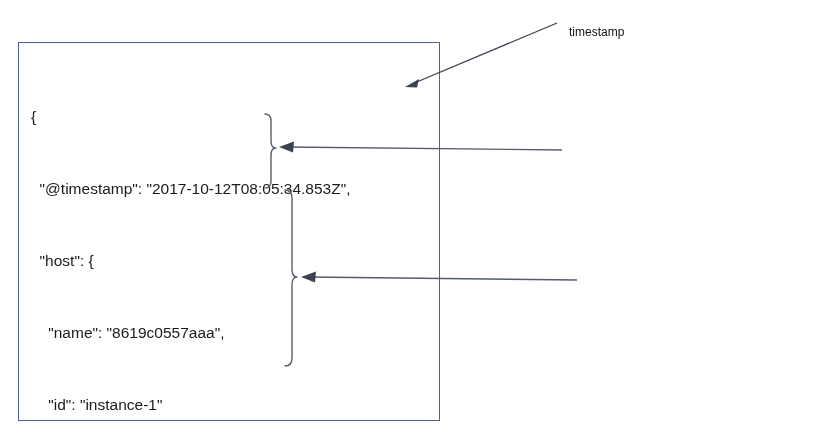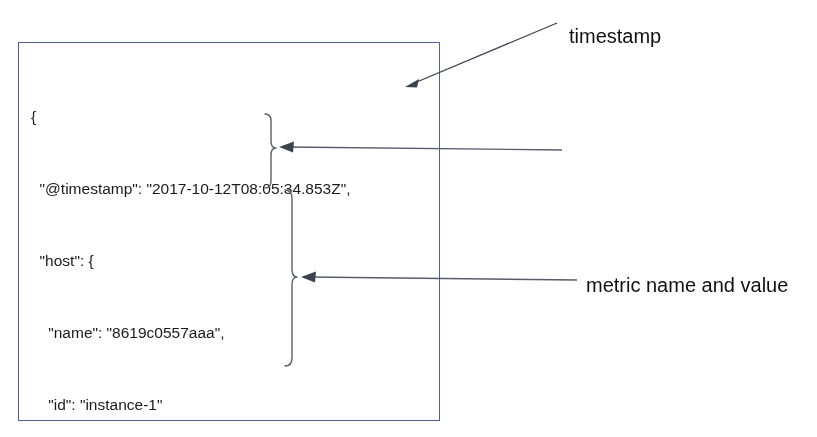--- a/index.html
+++ b/index.html
@@ -42,21 +42,21 @@
   #json-code .ln {
     display: block;
     height: 24px;
     white-space: pre;
   }
 
   
   .anno-label {
     position: absolute;
     font-family: "Liberation Sans", sans-serif;
-    font-size: 20px;
+    font-size: 12px;
     color: #111111;
     white-space: nowrap;
   }
   #label-timestamp { left: 569px; top: 25px; }
   #label-dimensions { left: 578px; top: 140px; }
   #label-metric { left: 586px; top: 274px; }
 
   
   #overlay {
     position: absolute;
@@ -132,15 +132,14 @@
     <g>
       <line class="leader" x1="577" y1="280" x2="309" y2="277"></line>
       <polygon class="arrowhead" points="301,277 316,271.5 315,282.5"></polygon>
     </g>
 
   </svg>
 
   <div class="anno-label" id="label-timestamp">timestamp</div>
 
 
-  <div class="anno-label" id="label-metric">metric name and value</div>
 
 </div>
 
 </body></html>

